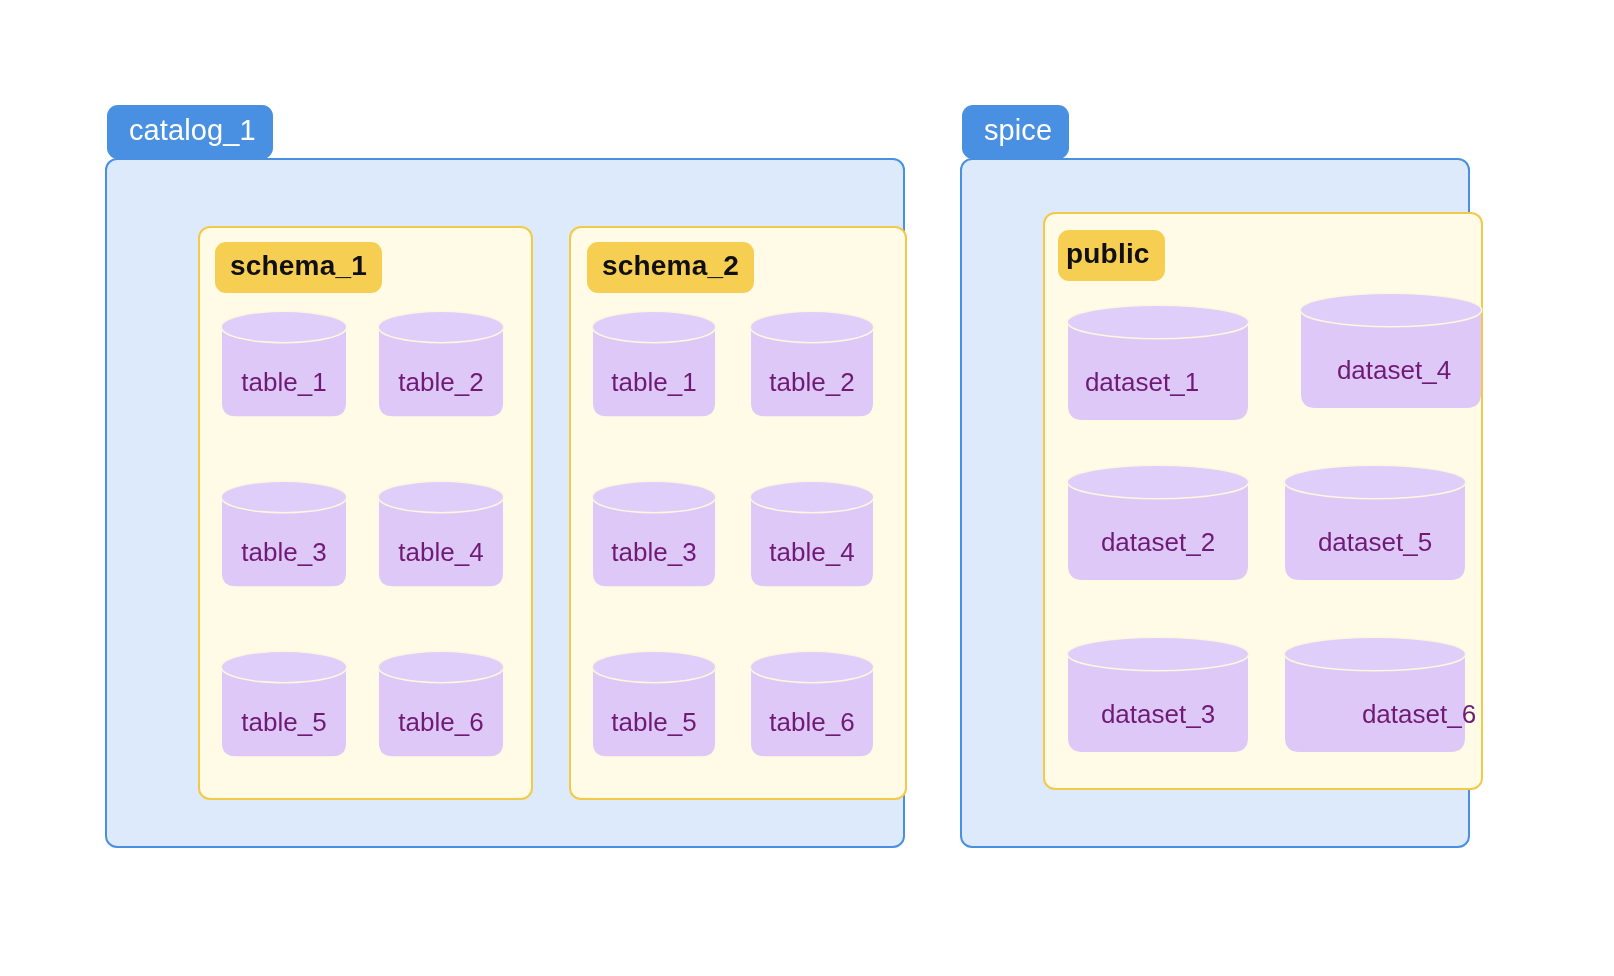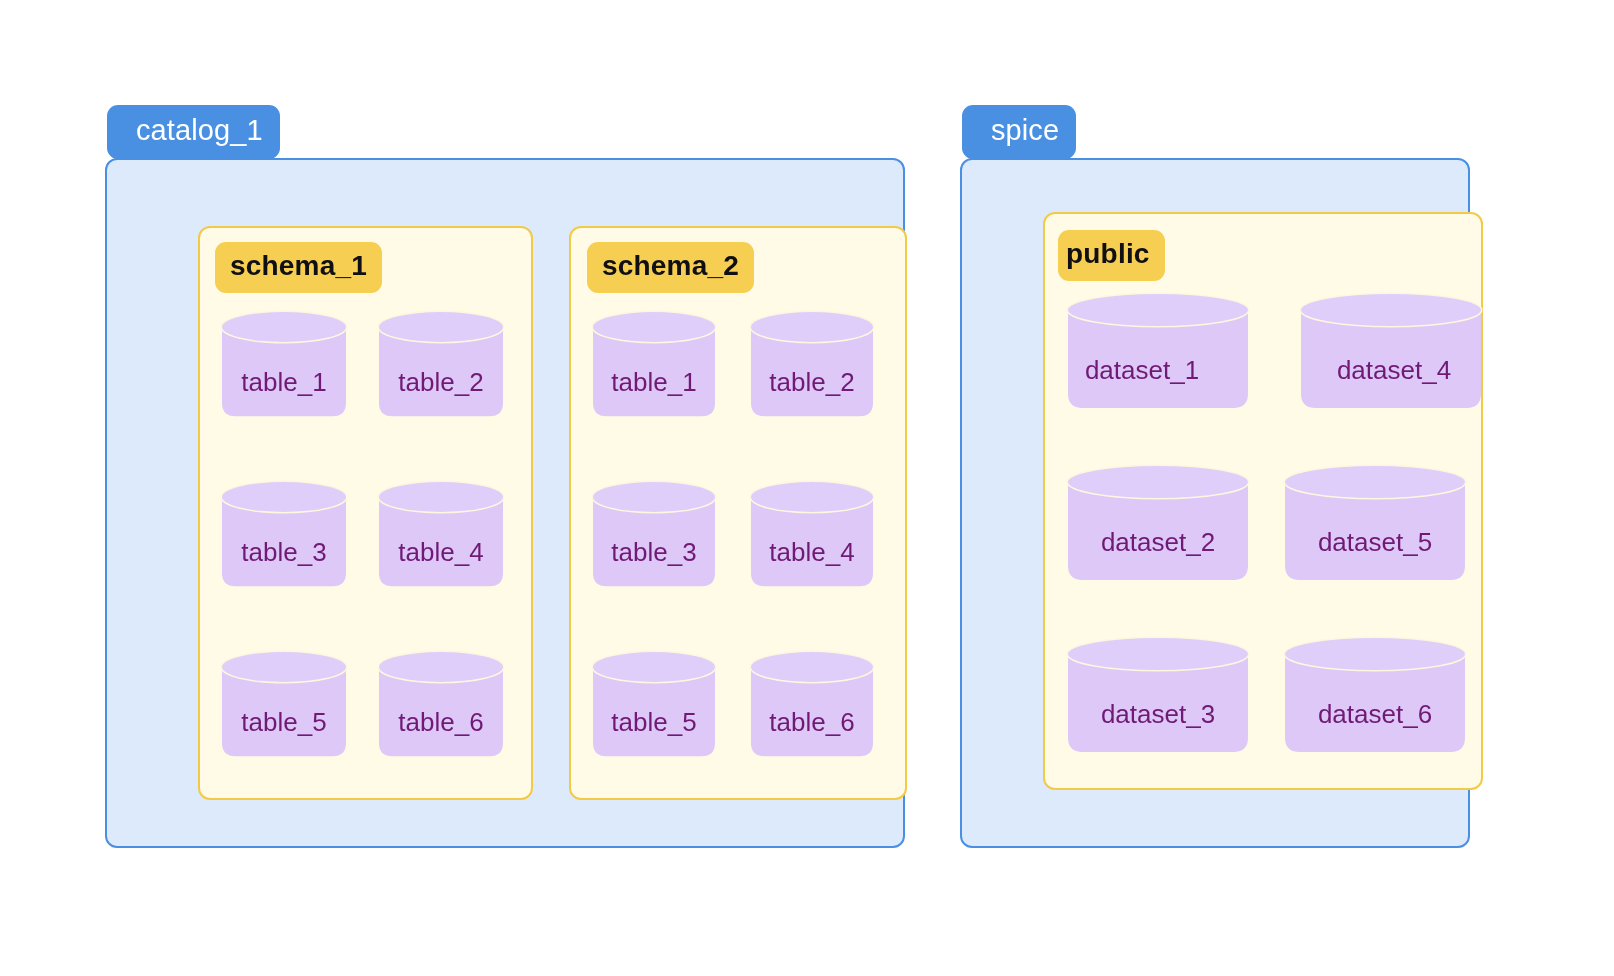--- a/index.html
+++ b/index.html
@@ -30,21 +30,21 @@
 
   .catalog-badge {
     position: absolute;
     top: 0;
     left: 0;
     background: #4a90e2;
     color: #ffffff;
     font-size: 29px;
     font-weight: 400;
     line-height: 1;
-    padding: 11px 17px 14px 29px;
+    padding: 11px 17px 14px 22px;
     border-radius: 11px;
     white-space: nowrap;
     letter-spacing: 0.1px;
   }
 
   .catalog-panel {
     position: absolute;
     left: 0;
     background: #ddeafb;
     border: 2px solid #4a90e2;
@@ -204,21 +204,21 @@
           </svg>
           <div class="cyl-label" style="top: 57px;">table_6</div>
         </div>
       </div>
     </div>
     <div class="catalog-group" style="left: 0px; top: 0px;">
       <div class="catalog-badge" style="left: 962px; top: 105px;">spice</div>
       <div class="catalog-panel" style="left: 960px; top: 158px; width: 510px; height: 690px;"></div>
       <div class="schema-panel" style="left: 995px; top: 212px; width: 440px; height: 578px;">
         <div class="schema-badge" style="left: 13px; top: 16px; padding-left: 8px;">public</div>
-        <div class="cyl" style="left: 23px; top: 80px; width: 148px; height: 118px;">
+        <div class="cyl" style="left: 23px; top: 92px; width: 148px; height: 118px;">
           <svg width="180" height="118" viewBox="0 0 180 118">
             <path d="M 0 16 L 0 99.6 Q 0 114 14.4 114 L 165.6 114 Q 180 114 180 99.6 L 180 16 Z" fill="#ddc8f7"></path>
             <ellipse cx="90" cy="16" rx="90" ry="16" fill="none" stroke="#fdf7e0" stroke-width="3"></ellipse>
             <ellipse cx="90" cy="16" rx="90" ry="16" fill="#e0cefa"></ellipse>
           </svg>
           <div class="cyl-label" style="top: 63px;">dataset_1</div>
         </div>
         <div class="cyl" style="left: 256px; top: 80px; width: 186px; height: 118px;">
           <svg width="180" height="118" viewBox="0 0 180 118">
             <path d="M 0 16 L 0 99.6 Q 0 114 14.4 114 L 165.6 114 Q 180 114 180 99.6 L 180 16 Z" fill="#ddc8f7"></path>
@@ -250,17 +250,17 @@
             <ellipse cx="90" cy="16" rx="90" ry="16" fill="#e0cefa"></ellipse>
           </svg>
           <div class="cyl-label" style="top: 63px;">dataset_3</div>
         </div>
         <div class="cyl" style="left: 240px; top: 424px; width: 180px; height: 118px;">
           <svg width="180" height="118" viewBox="0 0 180 118">
             <path d="M 0 16 L 0 99.6 Q 0 114 14.4 114 L 165.6 114 Q 180 114 180 99.6 L 180 16 Z" fill="#ddc8f7"></path>
             <ellipse cx="90" cy="16" rx="90" ry="16" fill="none" stroke="#fdf7e0" stroke-width="3"></ellipse>
             <ellipse cx="90" cy="16" rx="90" ry="16" fill="#e0cefa"></ellipse>
           </svg>
-          <div class="cyl-label" style="top: 63px;">dataset_6</div>
+          <div class="cyl-label" style="top: 63px; padding-left: 44px;">dataset_6</div>
         </div>
       </div>
     </div>
   </div>
 
 </body></html>

